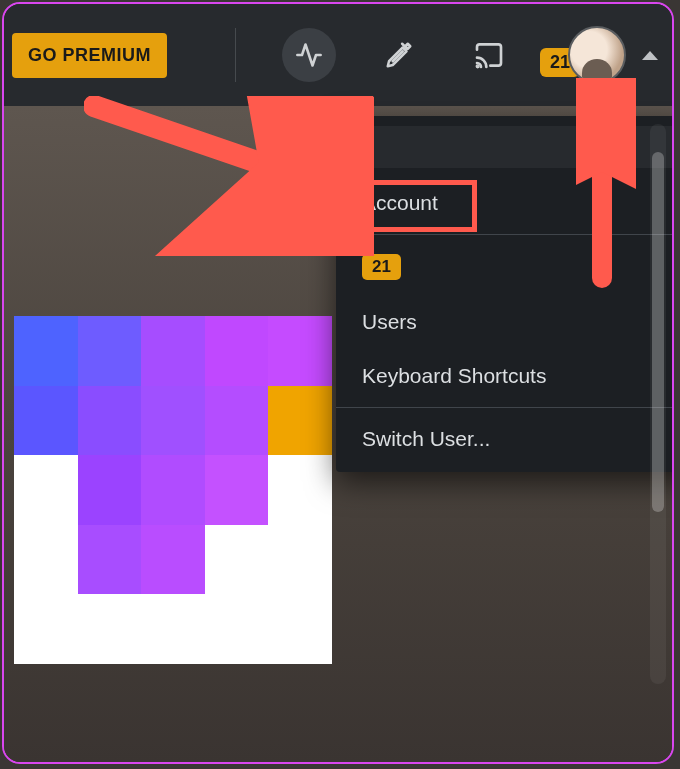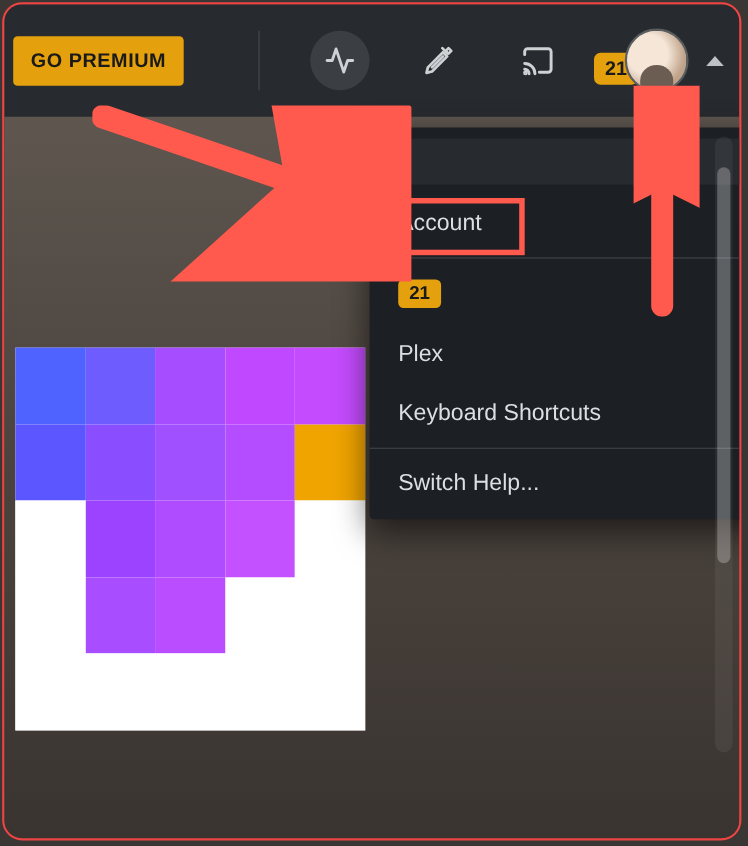--- a/index.html
+++ b/index.html
@@ -6,21 +6,21 @@
   html, body { width: 680px; height: 769px; overflow: hidden; }
   body {
     font-family: -apple-system, BlinkMacSystemFont, "Segoe UI", Arial, sans-serif;
     background: #3a3634;
     position: relative;
   }
   .frame {
     position: absolute;
     left: 2px; top: 2px;
     width: 672px; height: 762px;
-    border: 2px solid #ef4444;
+    border: 2px solid #d946ef;
     border-radius: 18px;
     background: #3c3836;
     overflow: hidden;
   }
   .topbar {
     position: absolute;
     left: 0; top: 0; right: 0;
     height: 102px;
     background: #272a2e;
     display: flex;
@@ -234,30 +234,30 @@
       <li>
           <span>Account</span>
         </li>
     </ul>
     <hr>
     <ul>
       <li>
         <span class="badge">21</span>
       </li>
       <li>
-          <span>Plex</span>
+          <span>Users</span>
         </li>
       <li>
           <span>Keyboard Shortcuts</span>
         </li>
     </ul>
     <hr>
     <ul>
       <li>
-          <span>Switch Help...</span>
+          <span>Switch User...</span>
         </li>
     </ul>
   </div>
 
   <div class="scrollbar-track">
     <div class="scrollbar-thumb"></div>
   </div>
 
   <div class="highlight-box" style="left:345px; top:176px; width:128px; height:52px;"></div>
 

